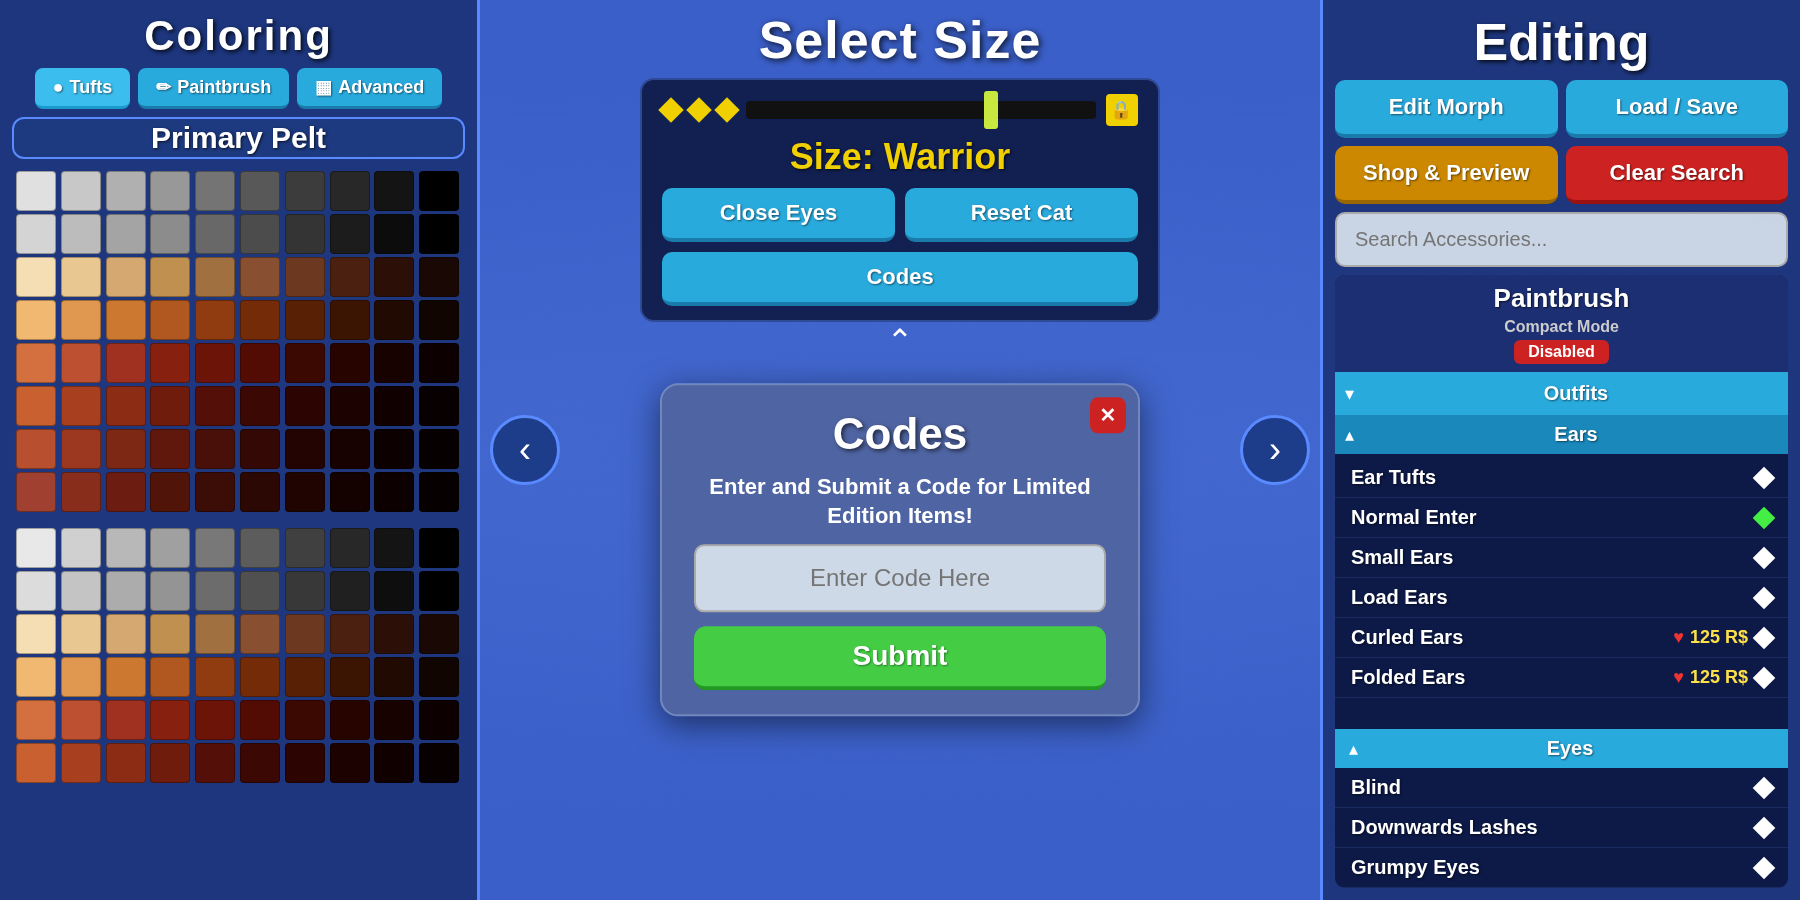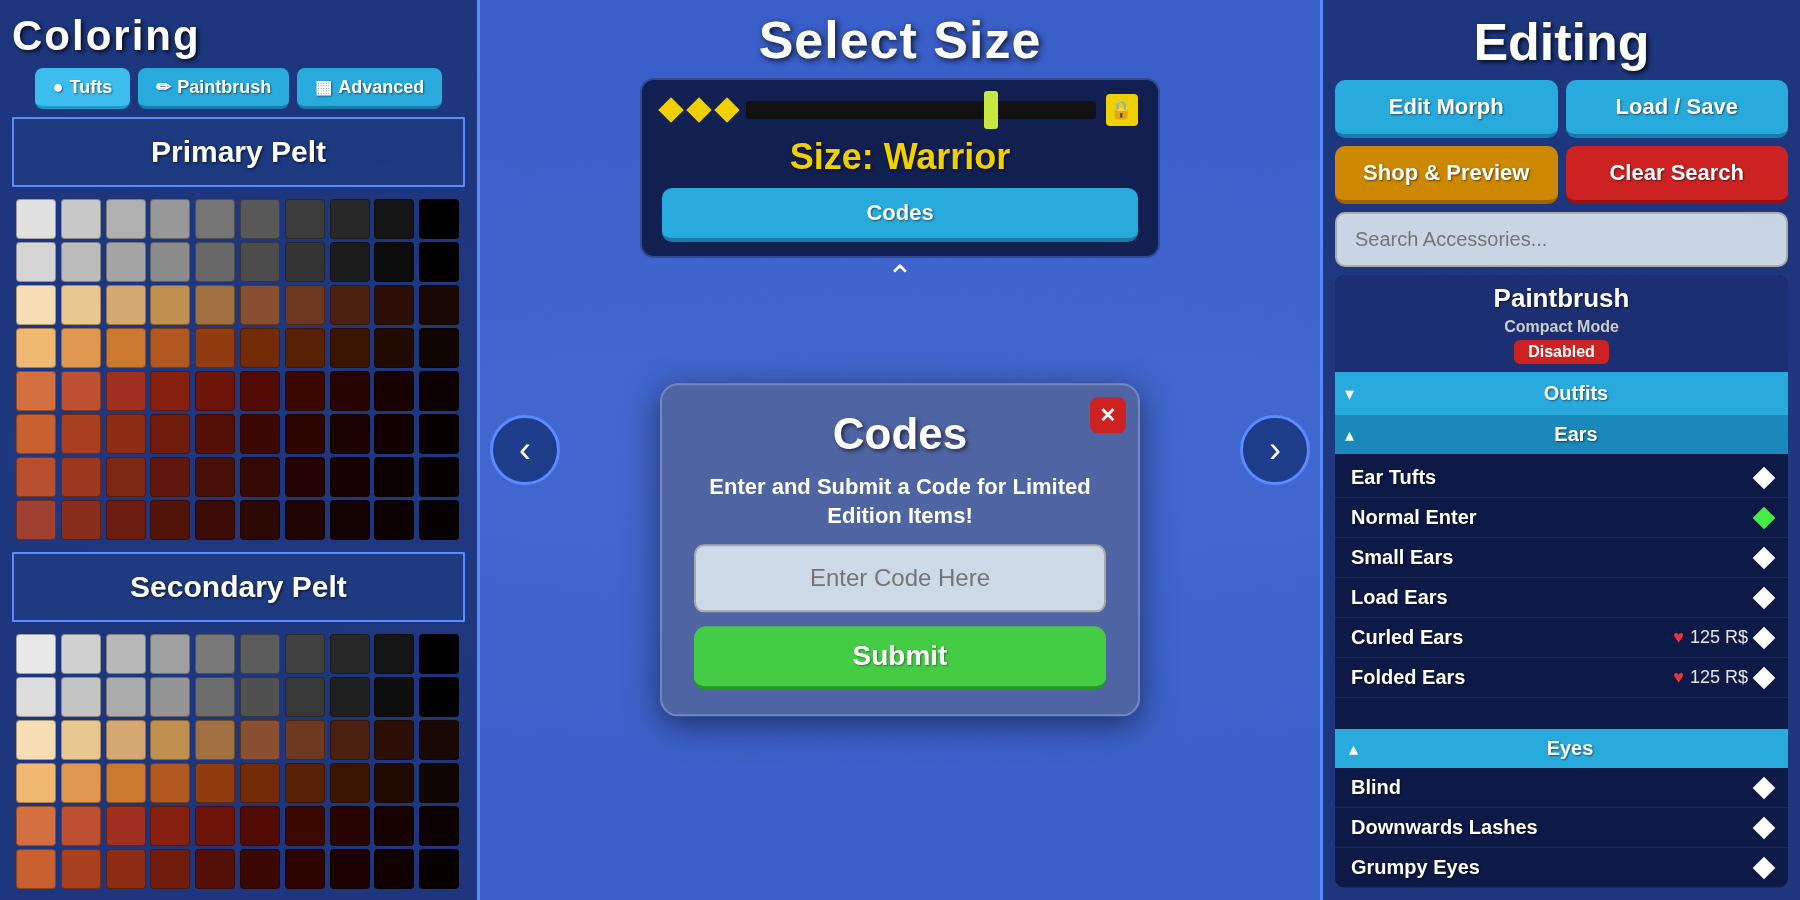--- a/index.html
+++ b/index.html
@@ -41,20 +41,21 @@
       padding: 12px;
       display: flex;
       flex-direction: column;
       gap: 8px;
     }
 
     .panel-title {
       color: white;
       font-size: 42px;
       font-weight: 900;
+      text-align: center;
       text-shadow: 2px 2px 4px rgba(0,0,0,0.8);
       letter-spacing: 2px;
     }
 
     .coloring-tabs {
       display: flex;
       gap: 8px;
       justify-content: center;
     }
 
@@ -77,22 +78,22 @@
     .tab-btn.active {
       background: #3bbdee;
       border-bottom: 3px solid #1a9acc;
     }
 
     .section-label {
       color: white;
       font-size: 30px;
       font-weight: 900;
       background: rgba(30, 60, 130, 0.7);
-      border-radius: 1px;
-      padding: 16px 12px;
+      border-radius: 12px;
+      padding: 2px 12px;
       text-align: center;
       text-shadow: 1px 1px 3px rgba(0,0,0,0.7);
       border: 2px solid #5a8aff;
     }
 
     .color-grid {
       display: grid;
       grid-template-columns: repeat(10, 1fr);
       gap: 3px;
       padding: 4px;
@@ -544,23 +545,23 @@
       align-items: center;
       gap: 6px;
     }
 
     .heart-icon {
       color: #ee3333;
       font-size: 18px;
     }
 
     .price-text {
-      color: #e5e5e5;
+      color: #fde047;
       font-size: 18px;
-      font-weight: 400;
+      font-weight: 700;
     }
 
     
     .eyes-header {
       background: #29aadd;
       display: flex;
       align-items: center;
       padding: 8px 14px;
     }
 
@@ -679,21 +680,20 @@
         <div class="color-cell" style="background: rgb(108, 28, 16);"></div>
         <div class="color-cell" style="background: rgb(80, 20, 8);"></div>
         <div class="color-cell" style="background: rgb(60, 12, 6);"></div>
         <div class="color-cell" style="background: rgb(44, 8, 4);"></div>
         <div class="color-cell" style="background: rgb(32, 4, 2);"></div>
         <div class="color-cell" style="background: rgb(20, 2, 1);"></div>
         <div class="color-cell" style="background: rgb(12, 1, 0);"></div>
         <div class="color-cell" style="background: rgb(6, 0, 0);"></div>
       </div>
 
-    <div class="section-label">Secondary Pelt</div>
     <div class="color-grid" id="secondary-grid">
         <div class="color-cell" style="background: rgb(232, 232, 232);"></div>
         <div class="color-cell" style="background: rgb(208, 208, 208);"></div>
         <div class="color-cell" style="background: rgb(184, 184, 184);"></div>
         <div class="color-cell" style="background: rgb(160, 160, 160);"></div>
         <div class="color-cell" style="background: rgb(120, 120, 120);"></div>
         <div class="color-cell" style="background: rgb(92, 92, 92);"></div>
         <div class="color-cell" style="background: rgb(64, 64, 64);"></div>
         <div class="color-cell" style="background: rgb(40, 40, 40);"></div>
         <div class="color-cell" style="background: rgb(20, 20, 20);"></div>
@@ -758,20 +758,24 @@
       <div class="slider-row">
         <div class="diamond"></div>
         <div class="diamond"></div>
         <div class="diamond"></div>
         <div class="slider-track">
           <div class="slider-thumb"></div>
         </div>
         <div class="lock-icon">🔒</div>
       </div>
       <div class="size-label">Size: Warrior</div>
+      <div class="action-buttons-row">
+        <button class="action-btn">Close Eyes</button>
+        <button class="action-btn">Reset Cat</button>
+      </div>
       <button class="codes-btn">Codes</button>
     </div>
 
     <div class="chevron-up">⌃</div>
 
     <button class="nav-arrow nav-arrow-left">‹</button>
     <button class="nav-arrow nav-arrow-right">›</button>
 
     <div class="codes-modal">
       <button class="modal-close">✕</button>

